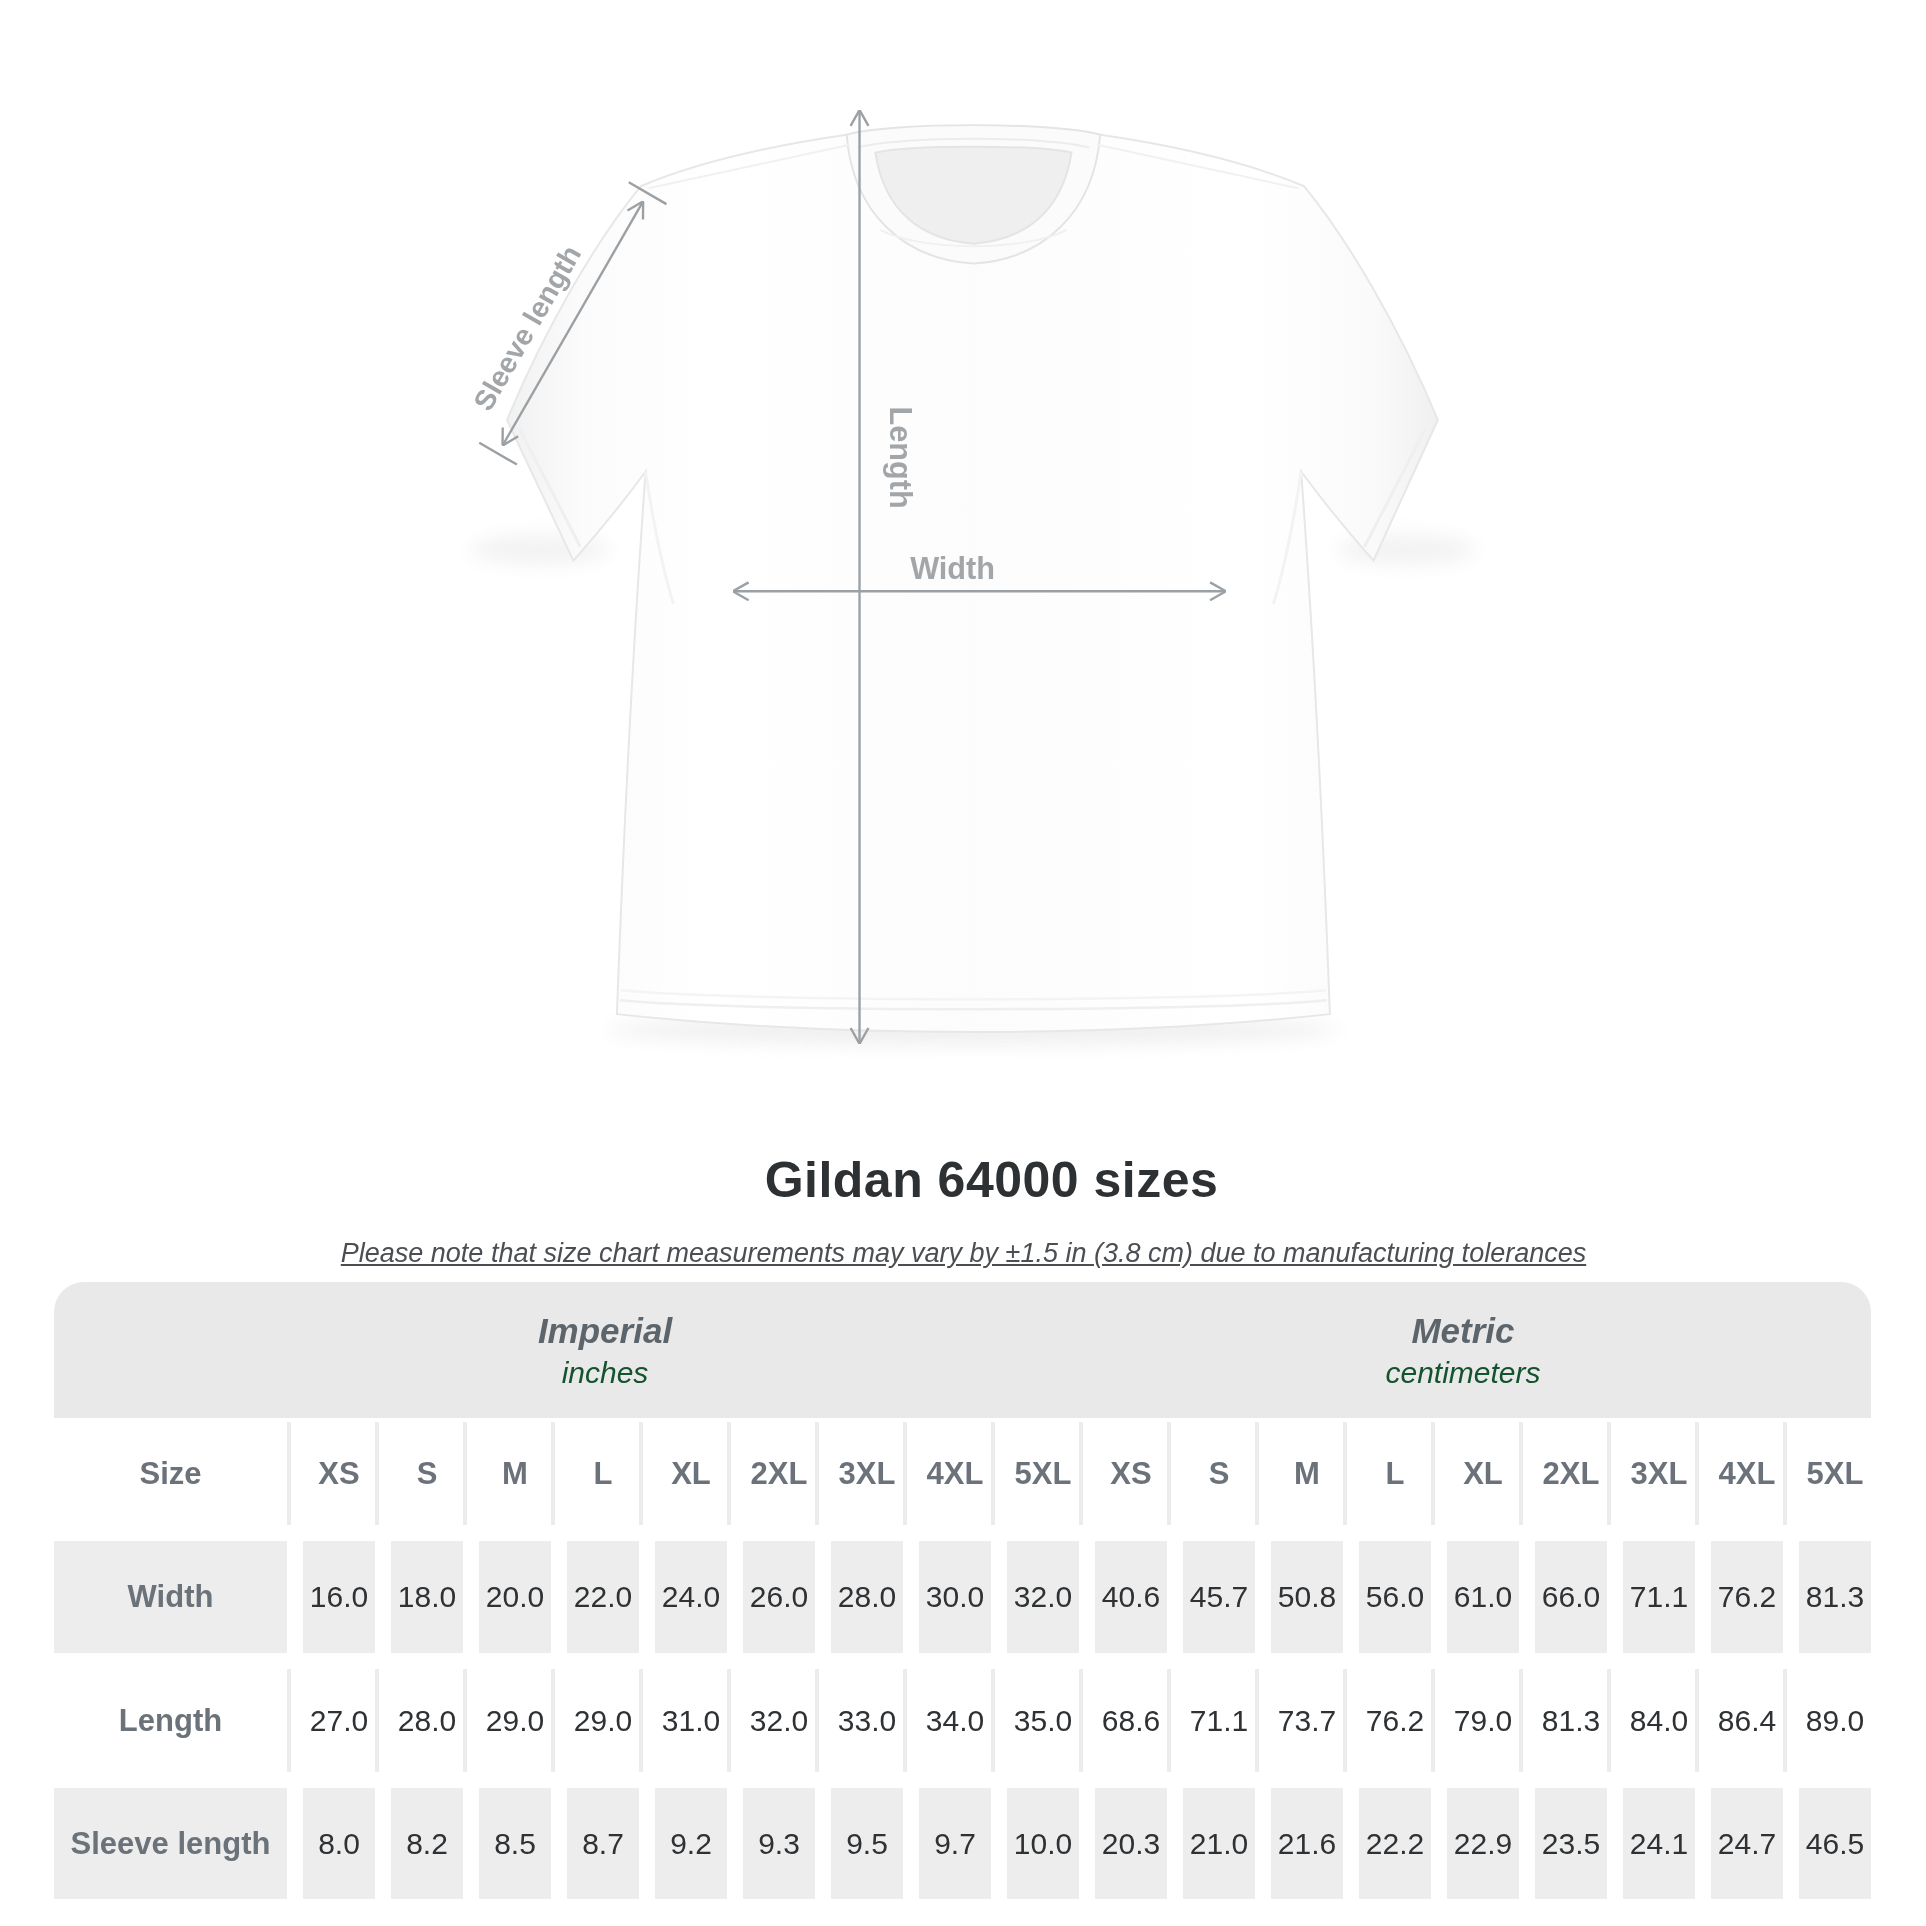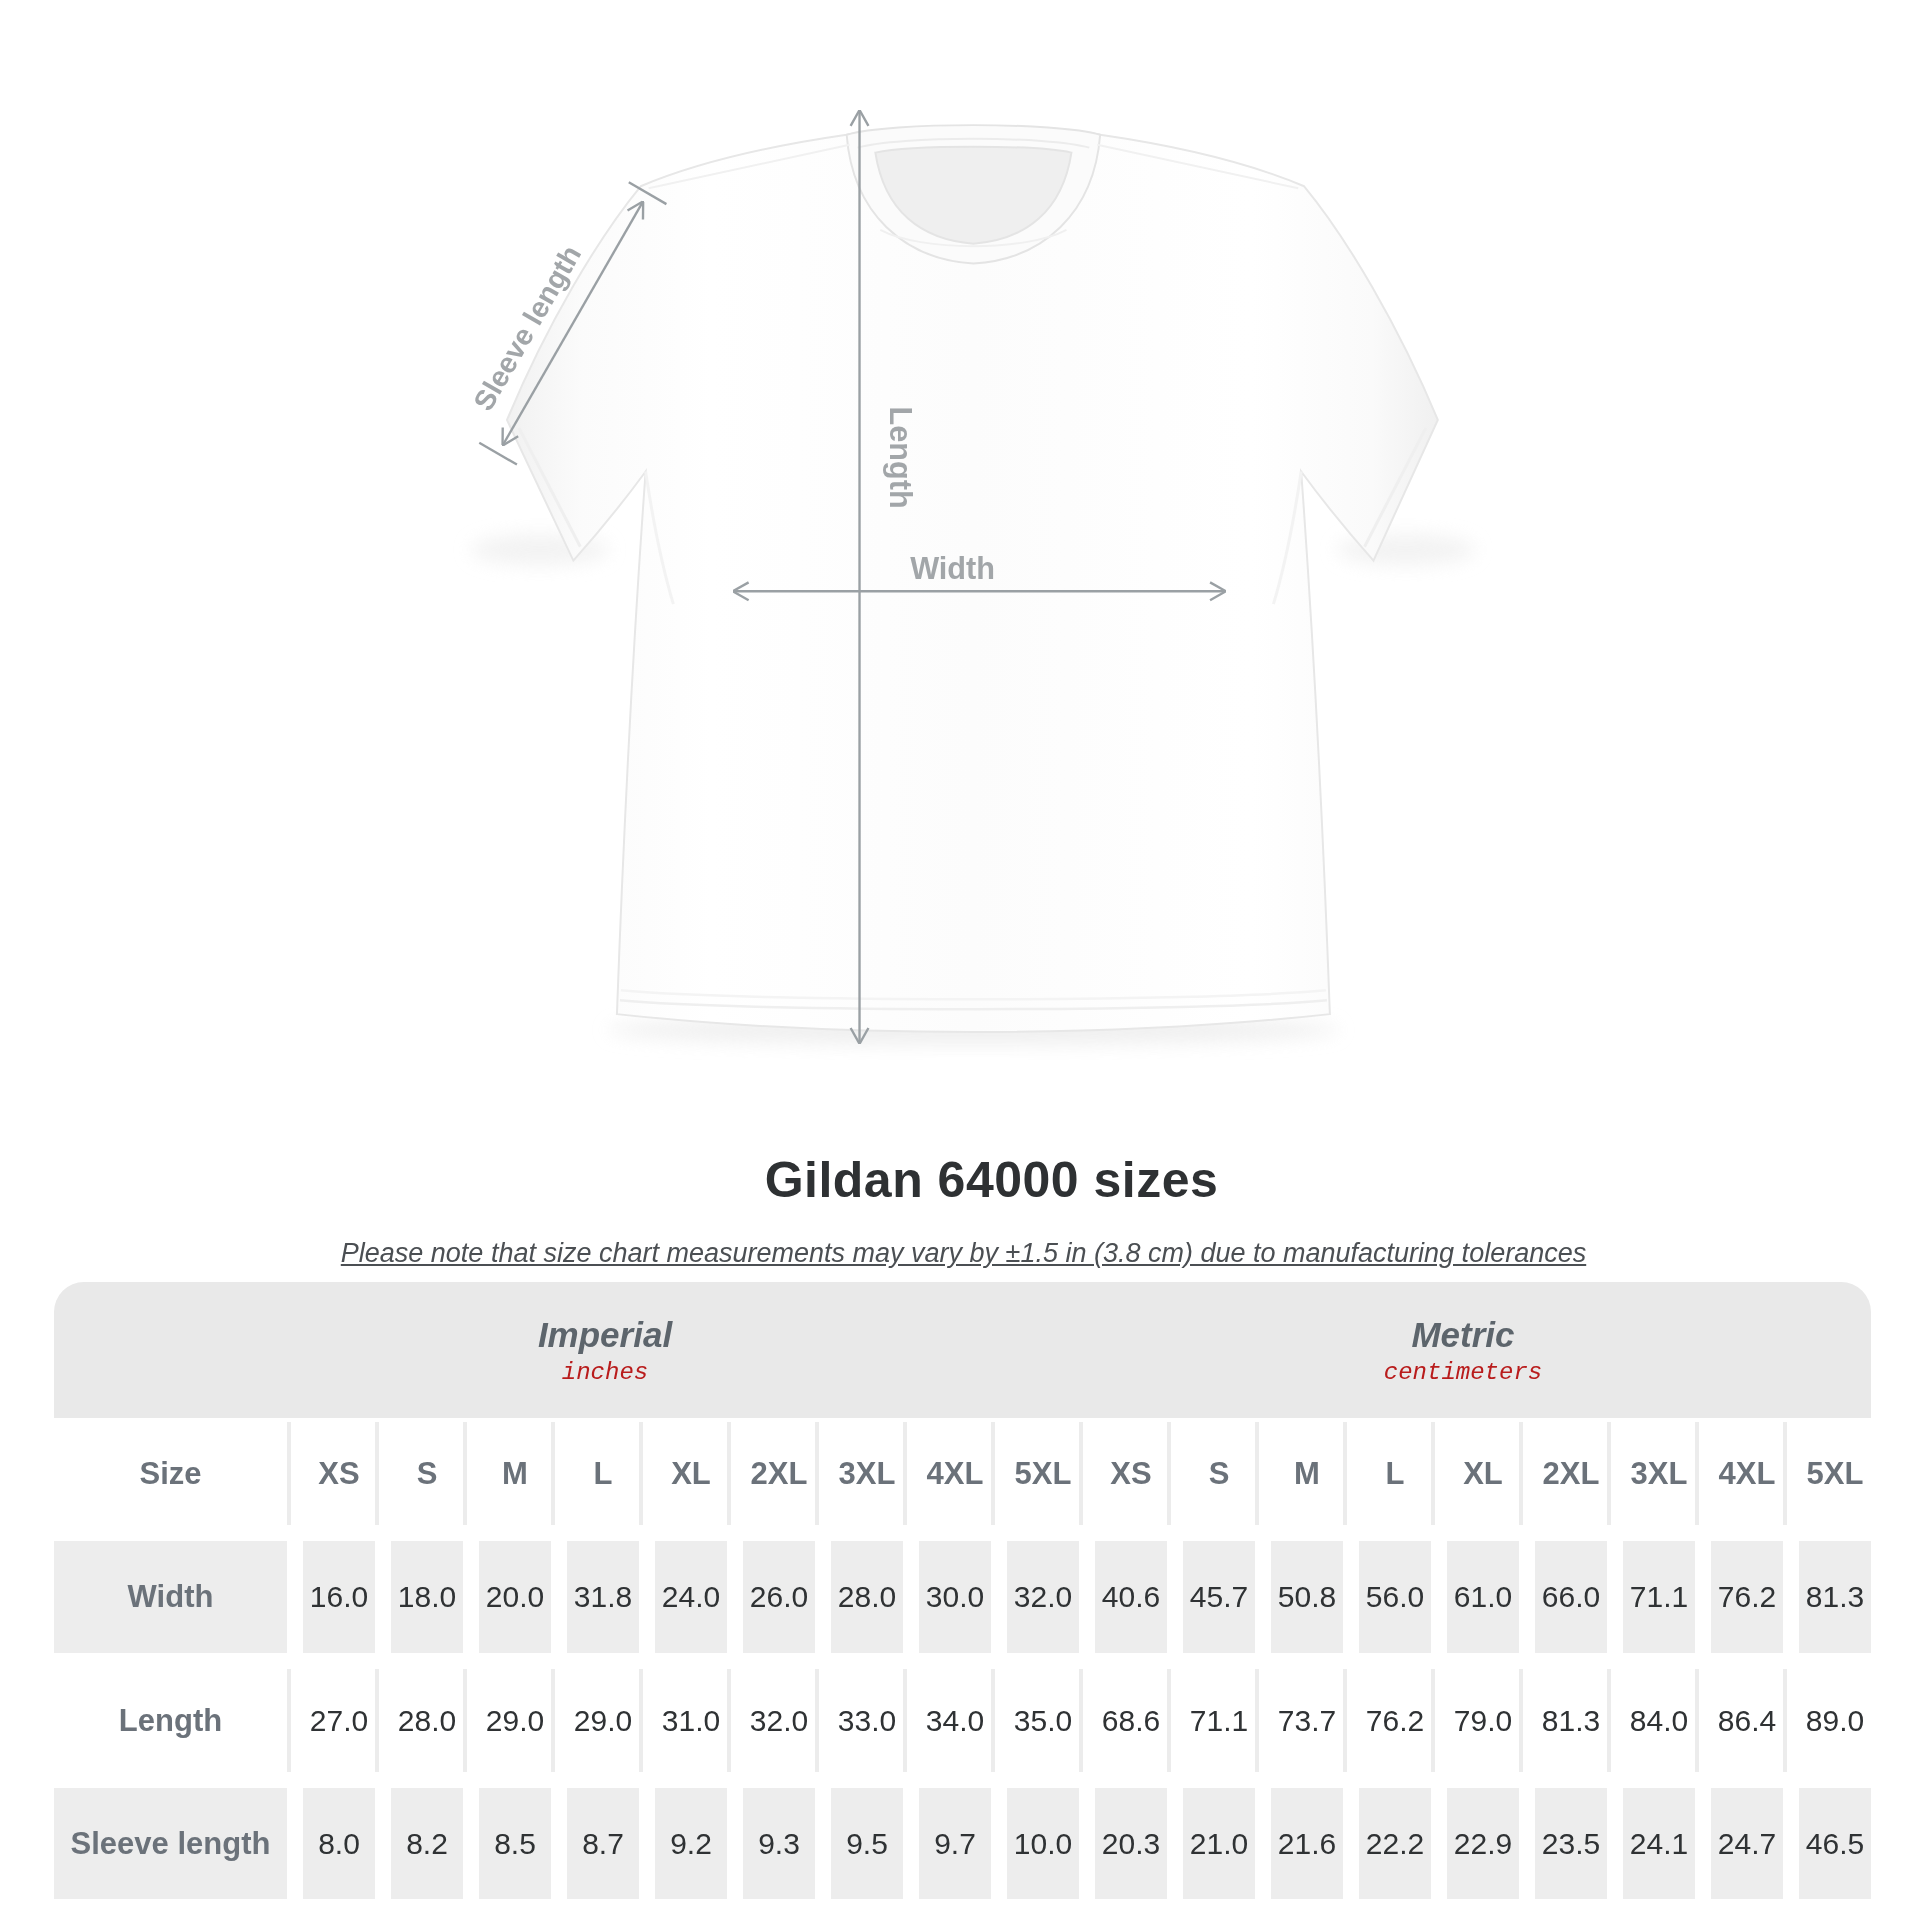--- a/index.html
+++ b/index.html
@@ -17,21 +17,21 @@
               font-style:italic;font-size:27px;color:#4b4f53;text-decoration:underline;}
 
   
   .table-wrap{position:absolute;left:54px;top:1282px;width:1817px;height:730px;
               border-radius:30px;overflow:hidden;background:#ffffff;}
   .unit-band{position:relative;height:136px;background:#e9e9e9;}
   .band-stack{position:absolute;top:50%;transform:translate(-50%,-50%);text-align:center;}
   .band-stack.imperial{left:551px;}
   .band-stack.metric{left:1409px;}
   .band-title{font-size:35px;font-weight:bold;font-style:italic;color:#5d656c;line-height:1.25;}
-  .band-sub{font-size:24px;font-style:italic;color:#b91c1c;line-height:1.3;font-family:Liberation Mono, monospace;}
+  .band-sub{font-size:30px;font-style:italic;color:#14532d;line-height:1.3;}
 
   .size-grid{display:grid;grid-template-columns:233px repeat(18,1fr);
              grid-template-rows:103px 112px 103px 111px;
              column-gap:5px;row-gap:5px;margin-top:4px;gap:16px;}
   .cell{display:flex;align-items:center;justify-content:center;
         background:#ffffff;font-size:30px;color:#2f3234;}
   .cell.hdr,.cell.rowlabel{font-weight:bold;color:#6b727a;font-size:31px;}
   .cell.shade{background:#ededed;}
   
   .cell.plain{box-shadow:4px 0 0 0 #ececec;}
@@ -155,21 +155,21 @@
       <div class="cell hdr plain">L</div>
       <div class="cell hdr plain">XL</div>
       <div class="cell hdr plain">2XL</div>
       <div class="cell hdr plain">3XL</div>
       <div class="cell hdr plain">4XL</div>
       <div class="cell hdr plain rowend">5XL</div>
       <div class="cell shade rowlabel">Width</div>
       <div class="cell shade">16.0</div>
       <div class="cell shade">18.0</div>
       <div class="cell shade">20.0</div>
-      <div class="cell shade">31.8</div>
+      <div class="cell shade">22.0</div>
       <div class="cell shade">24.0</div>
       <div class="cell shade">26.0</div>
       <div class="cell shade">28.0</div>
       <div class="cell shade">30.0</div>
       <div class="cell shade">32.0</div>
       <div class="cell shade">40.6</div>
       <div class="cell shade">45.7</div>
       <div class="cell shade">50.8</div>
       <div class="cell shade">56.0</div>
       <div class="cell shade">61.0</div>

